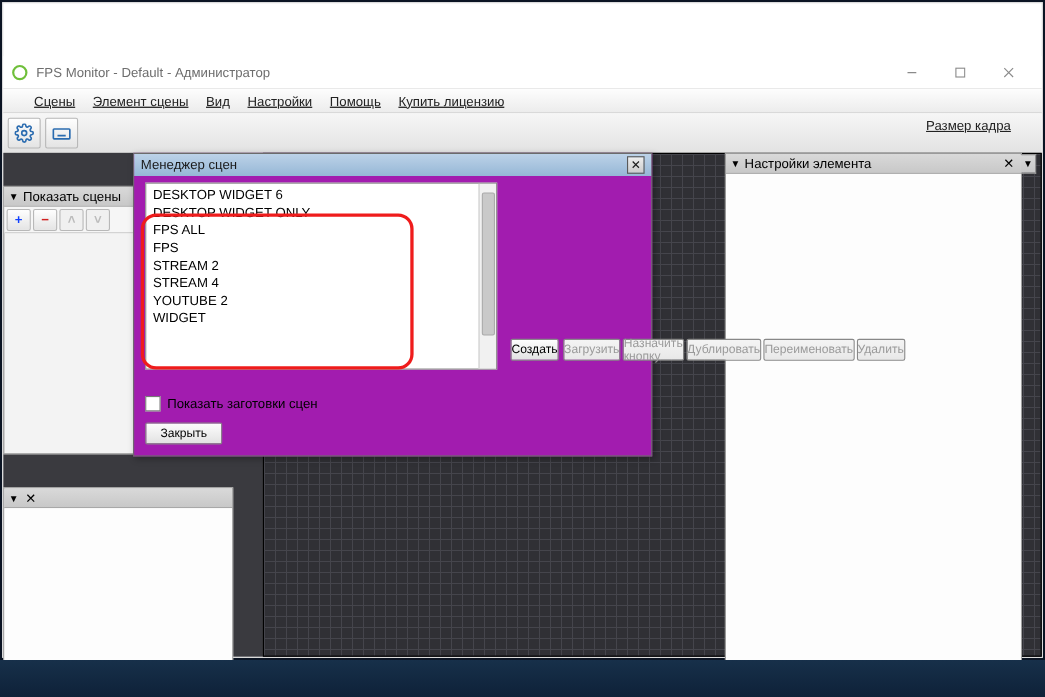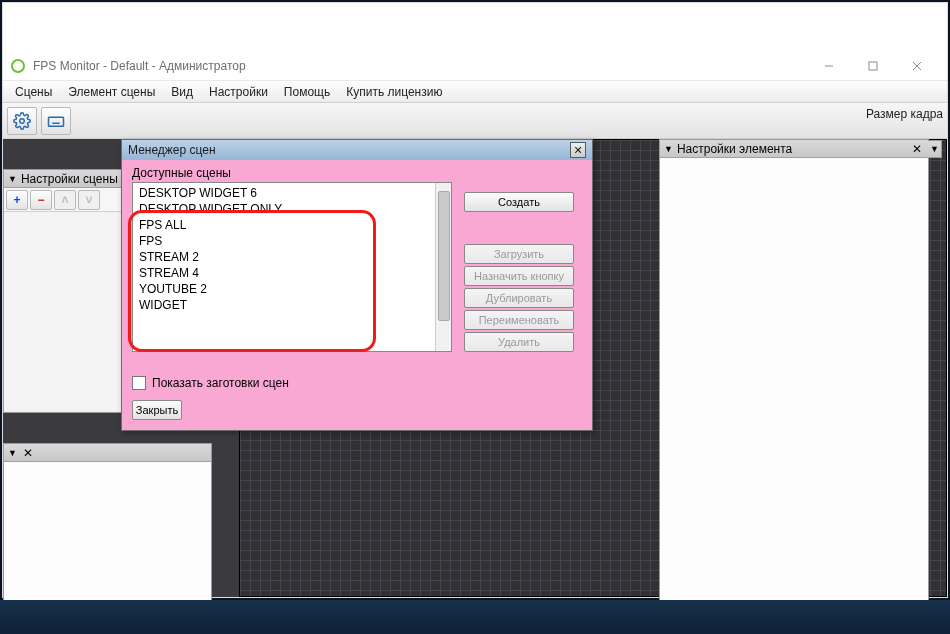--- a/index.html
+++ b/index.html
@@ -7,27 +7,27 @@
 
   
   .window { position: absolute; top: 2px; left: 2px; width: 946px; height: 596px; background: #fff; border: 1px solid #dcdcdc; display: flex; flex-direction: column; }
   .titlebar { height: 30px; background: #fff; display: flex; align-items: center; padding: 0 8px; color: #6e6e6e; border-bottom: 1px solid #e9e9e9; margin-top: 48px; }
   .titlebar .app-icon { width: 14px; height: 14px; border: 2px solid #6fbf3a; border-radius: 50%; margin-right: 8px; }
   .titlebar .title { flex: 1; font-size: 12px; }
   .win-controls { display: flex; gap: 0; }
   .win-btn { width: 44px; height: 30px; display: flex; align-items: center; justify-content: center; color: #8a8a8a; }
   .win-btn svg { width: 10px; height: 10px; }
 
-  .menubar { height: 22px; background: linear-gradient(#fdfdfd,#ececec); border-bottom: 1px solid #d0d0d0; display: flex; align-items: center; padding: 0 4px; }
+  .menubar { height: 22px; background: linear-gradient(#fdfdfd,#ececec); border-bottom: 1px solid #d0d0d0; display: flex; align-items: center; padding: 0 20px; text-decoration: underline; }
   .menubar span { padding: 2px 8px; color: #222; cursor: default; }
 
   .toolbar { height: 36px; background: linear-gradient(#f6f6f6,#e3e3e3); border-bottom: 1px solid #cfcfcf; display: flex; align-items: center; padding: 0 4px; position: relative; }
   .tool-btn { width: 30px; height: 28px; border: 1px solid #b8b8b8; background: linear-gradient(#fefefe,#e4e4e4); margin-right: 4px; display: flex; align-items: center; justify-content: center; border-radius: 2px; }
   .tool-btn svg { width: 18px; height: 18px; color: #2b6cb0; }
-  .frame-size { position: absolute; right: 4px; top: 4px; font-size: 12px; color: #222; }
+  .frame-size { position: absolute; right: 28px; top: 4px; font-size: 12px; color: #222; text-decoration: underline; }
 
   .workarea { flex: 1; position: relative; background: #3a3a3f; }
   .canvas-grid {
     position: absolute; top: 0; left: 236px; right: 0; bottom: 0;
     background-color: #303035;
     background-image:
       linear-gradient(#45454c 1px, transparent 1px),
       linear-gradient(90deg, #45454c 1px, transparent 1px);
     background-size: 10px 10px;
     border: 1px solid #000;
@@ -49,43 +49,43 @@
   .el-btn.disabled { color: #bbb; background: #f0f0f0; }
   .el-list { padding: 4px 6px; font-size: 12px; color: #222; }
 
   .props-panel { top: 304px; left: 0; width: 209px; height: 200px; }
 
   .settings-panel { top: 0; left: 656px; width: 270px; height: 504px; }
   .settings-panel .panel-header { position: relative; }
   .settings-panel .extra-arrow { position: absolute; right: -14px; top: 0; width: 14px; height: 18px; background: linear-gradient(#d9d9d9,#c8c8c8); border: 1px solid #9a9a9a; border-left: none; display: flex; align-items: center; justify-content: center; font-size: 9px; }
 
   
-  .dialog { position: absolute; top: 0; left: 118px; width: 472px; background: #f9a8d4; border: 1px solid #6b6b6b; box-shadow: 2px 2px 6px rgba(0,0,0,0.3); }
+  .dialog { position: absolute; top: 0; left: 118px; width: 472px; background: #a21caf; border: 1px solid #6b6b6b; box-shadow: 2px 2px 6px rgba(0,0,0,0.3); }
   .dlg-title { height: 20px; background: linear-gradient(#bcd2e8,#96b7d6); display: flex; align-items: center; padding: 0 6px; font-size: 12px; color: #1a1a1a; }
   .dlg-title .t { flex: 1; }
   .dlg-title .x { width: 16px; height: 16px; border: 1px solid #5a5a5a; background: linear-gradient(#eee,#ccc); display: flex; align-items: center; justify-content: center; font-size: 11px; }
   .dlg-body { padding: 6px 10px 10px 10px; }
   .dlg-label { font-size: 12px; margin-bottom: 2px; }
   .dlg-row { display: flex; gap: 12px; align-items: flex-end; }
   .scene-list-wrap { position: relative; width: 320px; }
   .scene-list { width: 320px; height: 170px; border: 1px solid #888; background: #fff; overflow: hidden; position: relative; }
   .scene-list-inner { padding: 2px 6px; line-height: 16px; font-size: 12px; }
   .scene-scroll { position: absolute; right: 0; top: 0; width: 16px; height: 170px; background: #f1f1f1; border-left: 1px solid #ccc; }
   .scene-thumb { position: absolute; left: 2px; width: 12px; top: 8px; height: 130px; background: #c9c9c9; border: 1px solid #aaa; border-radius: 2px; }
   .highlight-box { position: absolute; border: 3px solid #ef1c1c; border-radius: 14px; pointer-events: none; }
 
-  .dlg-buttons { display: flex; flex-direction: column; gap: 2px; width: 110px; }
+  .dlg-buttons { display: flex; flex-direction: row; gap: 2px; width: 110px; }
   .dlg-btn { height: 20px; border: 1px solid #888; background: linear-gradient(#fdfdfd,#e2e2e2); font-size: 11px; display: flex; align-items: center; justify-content: center; border-radius: 2px; }
   .dlg-btn.disabled { color: #9a9a9a; background: linear-gradient(#f4f4f4,#e8e8e8); }
   .dlg-gap { height: 28px; }
 
   .dlg-check { margin-top: 24px; display: flex; align-items: center; gap: 6px; font-size: 12px; }
   .dlg-check .box { width: 14px; height: 14px; border: 1px solid #777; background: #fff; }
   .dlg-close { margin-top: 10px; }
-  .dlg-close .dlg-btn { width: 50px; }
+  .dlg-close .dlg-btn { width: 70px; }
 
   .taskbar { position: absolute; bottom: 0; left: 0; width: 950px; height: 34px; background: linear-gradient(#17304a,#0e2138); }
 </style>
 </head>
 <body>
 
 <div class="window">
   <div class="titlebar">
     <div class="app-icon"></div>
     <div class="title">FPS Monitor - Default - Администратор</div>
@@ -137,21 +137,21 @@
     </div>
     <div class="frame-size">Размер кадра</div>
   </div>
 
   <div class="workarea">
     <div class="canvas-grid"></div>
 
     <div class="panel elements-panel">
       <div class="panel-header">
         <span class="arrow">▼</span>
-        <span class="title-text">Настройки сцены</span>
+        <span class="title-text">Показать сцены</span>
         <span class="x">✕</span>
       </div>
       <div class="elements-toolbar">
         <div class="el-btn plus">+</div>
         <div class="el-btn minus">−</div>
         <div class="el-btn disabled">˄</div>
         <div class="el-btn disabled">˅</div>
       </div>
     </div>
 
@@ -172,21 +172,20 @@
       </div>
       <div class="panel-body" style="height:484px"></div>
     </div>
 
     <div class="dialog">
       <div class="dlg-title">
         <span class="t">Менеджер сцен</span>
         <span class="x">✕</span>
       </div>
       <div class="dlg-body">
-        <div class="dlg-label">Доступные сцены</div>
         <div class="dlg-row">
           <div class="scene-list-wrap">
             <div class="scene-list">
               <div class="scene-list-inner">
                 <div>DESKTOP WIDGET 6</div>
                 <div>DESKTOP WIDGET ONLY</div>
                 <div>FPS ALL</div>
                 <div>FPS</div>
                 <div>STREAM 2</div>
                 <div>STREAM 4</div>

